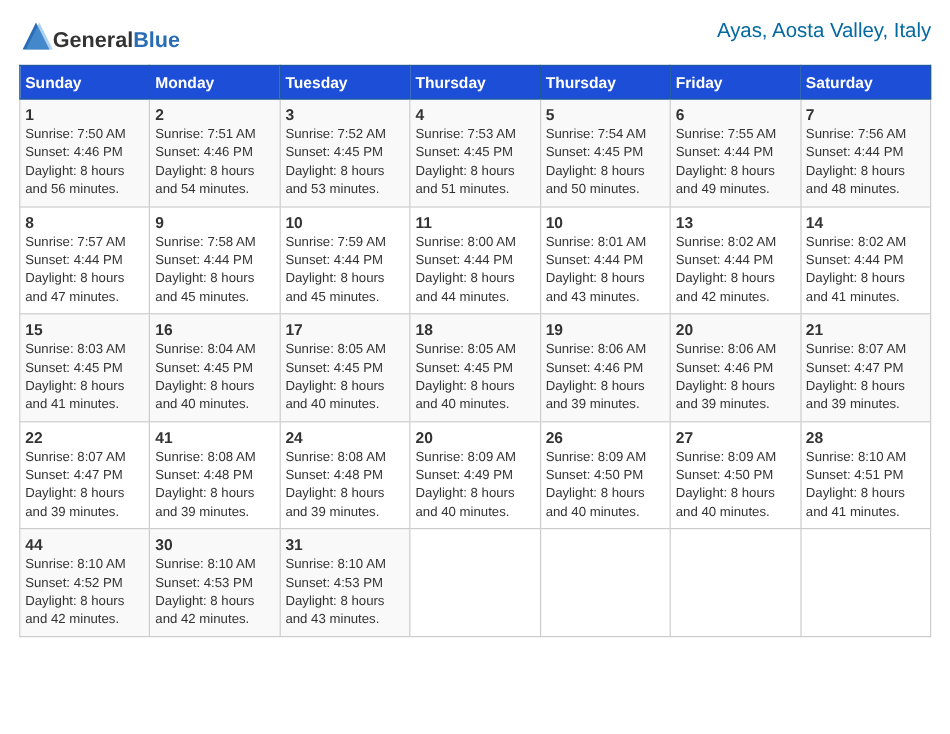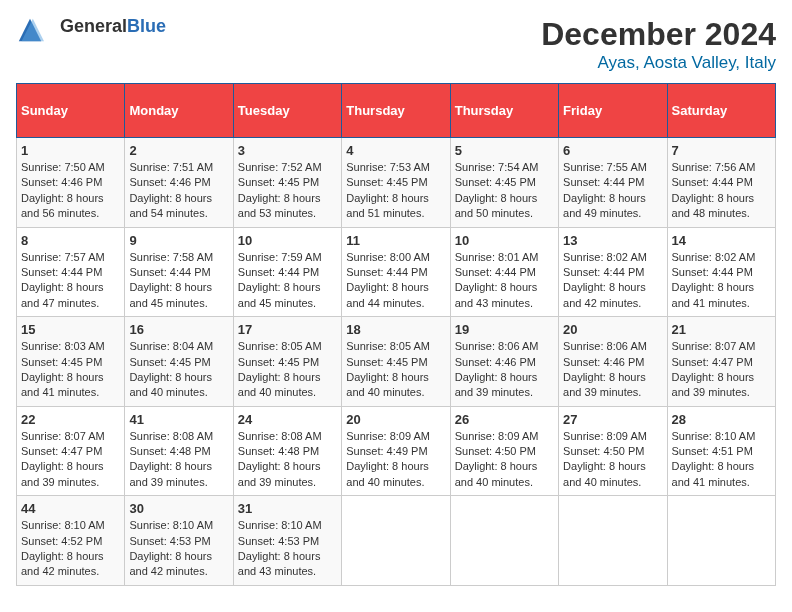--- a/index.html
+++ b/index.html
@@ -11,22 +11,22 @@
       padding: 16px;
     }
     .header {
       display: flex;
       justify-content: space-between;
       align-items: flex-start;
       margin-bottom: 10px;
     }
     .logo {
       display: flex;
-      align-items: flex-start;
-      gap: 16px;
+      align-items: flex-end;
+      gap: 0;
     }
     .logo-icon {
       width: 28px;
       height: 28px;
     }
     .title-block {
       text-align: right;
     }
     .title-block h1 {
       font-size: 32px;
@@ -37,23 +37,23 @@
       font-size: 17px;
       font-weight: normal;
       color: #0369a1;
     }
     .calendar {
       width: 100%;
       border-collapse: collapse;
       font-size: 11px;
     }
     .calendar thead tr th {
-      background-color: #ef4444;
+      background-color: #1d4ed8;
       color: #fff;
-      padding: 19px 4px;
+      padding: 6px 4px;
       text-align: left;
       font-size: 13px;
       font-weight: bold;
       border: 1px solid #1e5a9a;
     }
     .calendar tbody tr td {
       vertical-align: top;
       padding: 5px 4px;
       border: 1px solid #ccc;
       width: 108px;
@@ -85,21 +85,20 @@
   <div class="logo">
     <svg class="logo-icon" viewBox="0 0 40 40">
       <polygon points="20,4 36,36 4,36" fill="#2a6db5"></polygon>
       <polygon points="24,4 40,36 8,36" fill="#5ba3e0" opacity="0.5"></polygon>
     </svg>
     <span>
       <span style="font-size:18px;font-weight:bold;color:#333;">General</span><span style="font-size:18px;font-weight:bold;color:#2a6db5;">Blue</span>
     </span>
   </div>
   <div class="title-block">
-    <h1>December 2024</h1>
     <h2>Ayas, Aosta Valley, Italy</h2>
   </div>
 </div>
 
 <table class="calendar">
   <thead>
     <tr>
       <th>Sunday</th>
       <th>Monday</th>
       <th>Tuesday</th>

